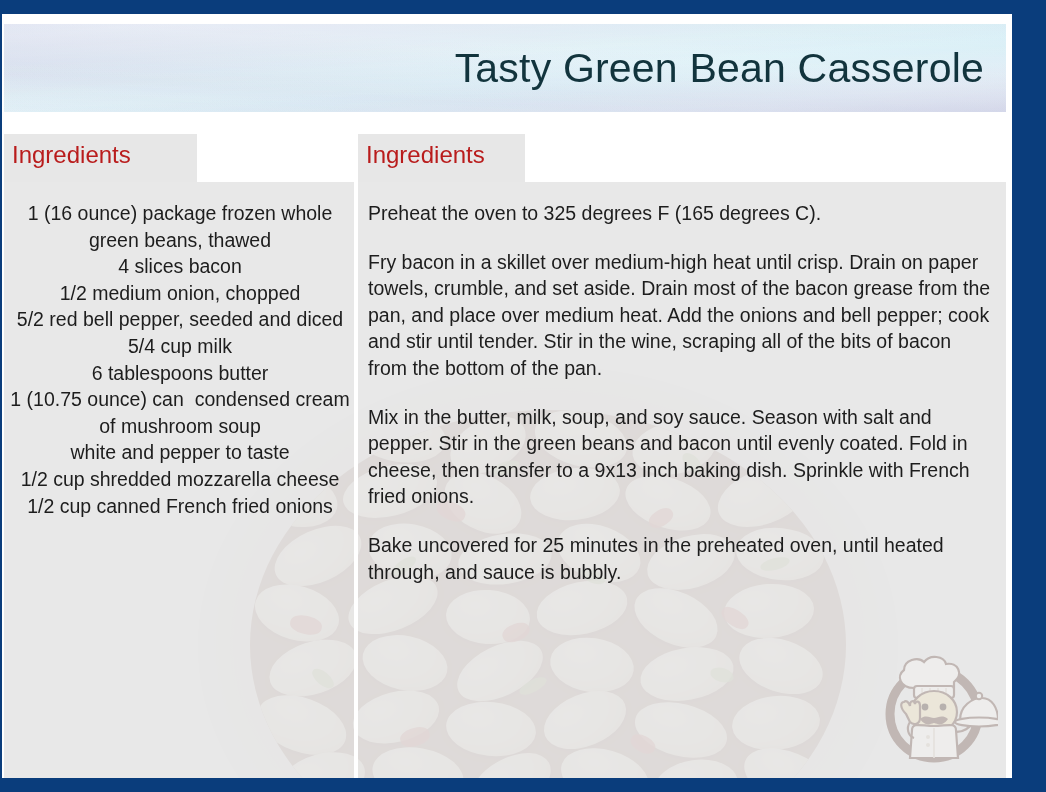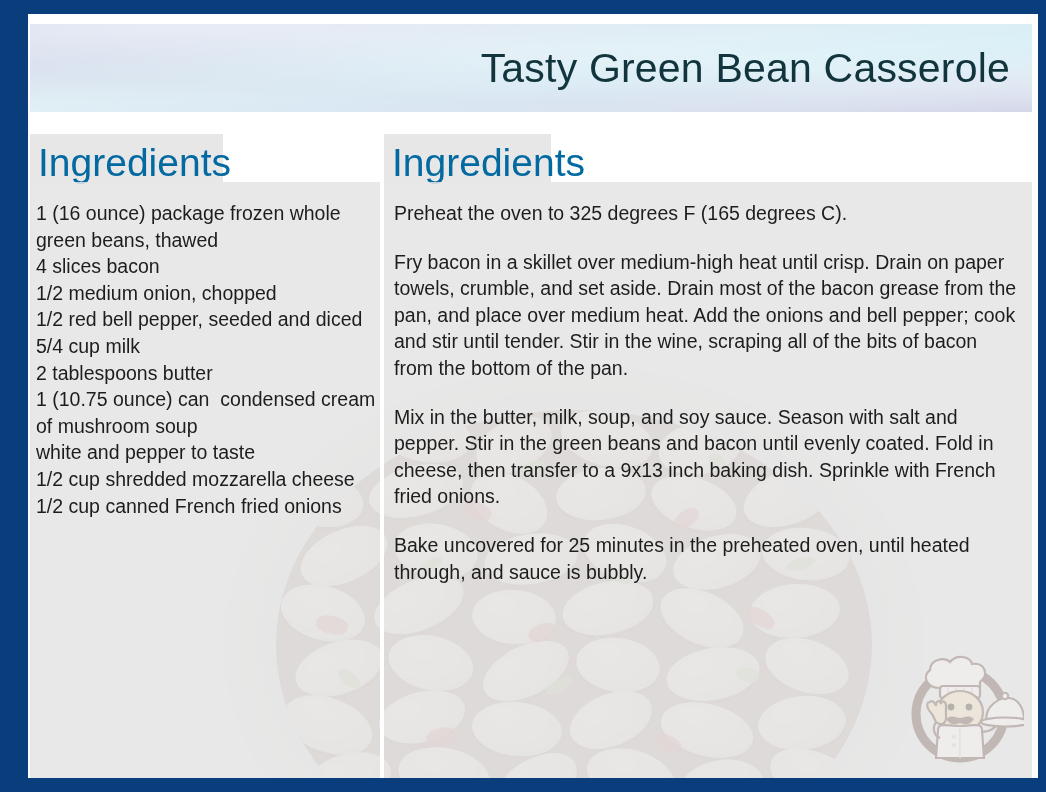--- a/index.html
+++ b/index.html
@@ -16,21 +16,21 @@
     width: 1046px;
     height: 792px;
     overflow: hidden;
     background: #0a3d7c;
     box-sizing: border-box;
   }
 
   
   #frame-inner {
     position: absolute;
-    left: 28px;
+    left: 2px;
     top: 14px;
     width: 1010px;
     height: 764px;
     background: #ffffff;
     overflow: hidden;
   }
 
   
   #banner {
     position: absolute;
@@ -145,39 +145,40 @@
   .panel-head {
     position: absolute;
     background: rgba(228,228,228,0.90);
   }
   .panel-head-gap {
     position: absolute;
     background: #ffffff;
   }
   .head-text {
     position: absolute;
-    font-size: 39px;
-    color: #0369a1;
+    font-size: 24px;
+    color: #b91c1c;
     white-space: nowrap;
   }
 
   
   #ing-head      { left: 2px;  top: 120px; width: 193px; height: 48px; }
   #ing-head-gap  { left: 195px; top: 120px; width: 157px; height: 48px; }
   #ing-head-text { left: 10px; top: 127px; }
   #ing-body      { left: 2px;  top: 168px; width: 350px; height: 598px; }
 
   #ing-list {
     position: absolute;
     left: 8px;
     top: 186px;
     width: 340px;
     font-size: 19.5px;
     line-height: 26.6px;
     color: #1d1d1d;
+    text-align: center;
   }
   #ing-list div { white-space: pre-wrap; }
 
   
   #dir-head      { left: 356px; top: 120px; width: 167px; height: 48px; }
   #dir-head-gap  { left: 523px; top: 120px; width: 481px; height: 48px; }
   #dir-head-text { left: 364px; top: 127px; }
   #dir-body      { left: 356px; top: 168px; width: 648px; height: 598px; }
 
   #dir-paras {
@@ -304,23 +305,23 @@
     <div id="gutter"></div>
 
     <div id="ing-head" class="panel-head"></div>
     <div id="ing-head-gap" class="panel-head-gap"></div>
     <div id="ing-head-text" class="head-text">Ingredients</div>
     <div id="ing-body" class="panel-body"></div>
     <div id="ing-list">
       <div>1 (16 ounce) package frozen whole green beans, thawed</div>
       <div>4 slices bacon</div>
       <div>1/2 medium onion, chopped</div>
-      <div>1/2 red bell pepper, seeded and diced</div>
+      <div>5/2 red bell pepper, seeded and diced</div>
       <div>5/4 cup milk</div>
-      <div>2 tablespoons butter</div>
+      <div>6 tablespoons butter</div>
       <div>1 (10.75 ounce) can  condensed cream of mushroom soup</div>
       <div>white and pepper to taste</div>
       <div>1/2 cup shredded mozzarella cheese</div>
       <div>1/2 cup canned French fried onions</div>
     </div>
 
     <div id="dir-head" class="panel-head"></div>
     <div id="dir-head-gap" class="panel-head-gap"></div>
     <div id="dir-head-text" class="head-text">Ingredients</div>
     <div id="dir-body" class="panel-body"></div>

